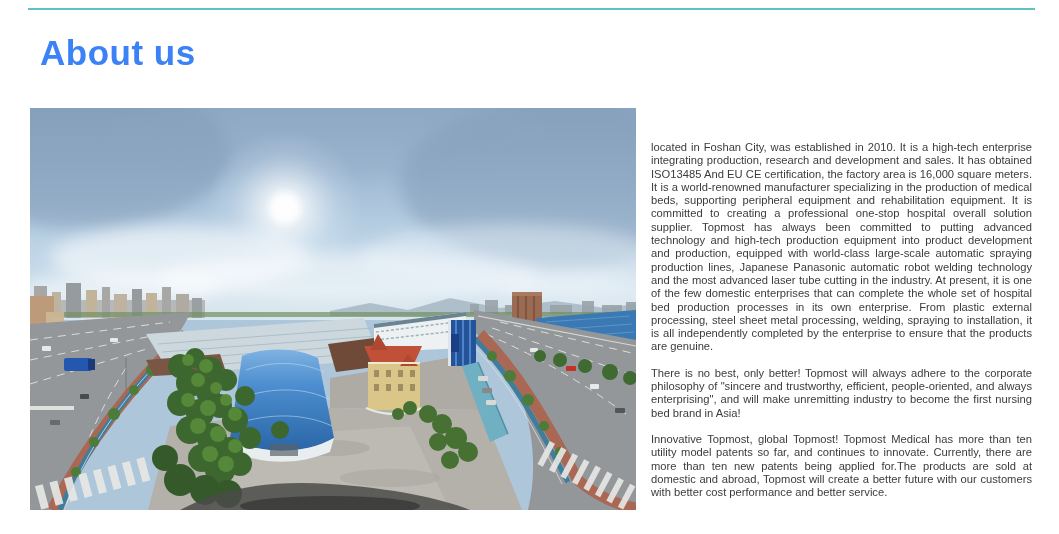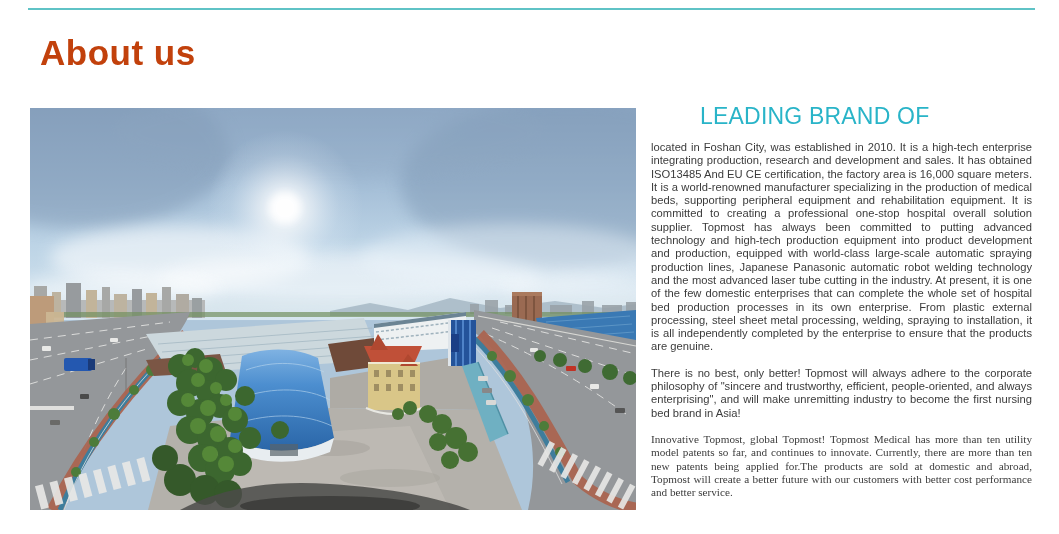--- a/index.html
+++ b/index.html
@@ -7,39 +7,39 @@
     width:1059px;height:534px;overflow:hidden;background:#ffffff;
     font-family:"Liberation Sans", sans-serif;position:relative;
   }
   .page{position:absolute;inset:0;background:#ffffff;}
   .top-rule{
     position:absolute;left:28px;top:8px;width:1007px;height:2px;
     background:#5fc3c6;
   }
   .page-title{
     position:absolute;left:40px;top:34px;margin:0;
-    font-size:35px;line-height:1.1;font-weight:700;color:#c2410c;letter-spacing:.5px;
+    font-size:35px;line-height:1.1;font-weight:700;color:#3b82f6;letter-spacing:.5px;
   }
   .photo{
     position:absolute;left:30px;top:108px;width:606px;height:402px;overflow:hidden;
     background:#aec6da;
   }
   .photo svg{display:block;width:100%;height:100%;}
   .text-col{
     position:absolute;left:651px;top:104px;width:381px;
   }
   .section-title{
     margin:0 0 12px 49px;font-size:23px;line-height:25px;font-weight:400;
     color:#29b4c8;letter-spacing:.2px;
   }
   .text-col p{
     margin:12px 0 13px 0;font-size:11.2px;line-height:13.3px;color:#3b3b3b;
     text-align:justify;
   }
-  .text-col p:last-child{margin-bottom:0;font-family:Liberation Serif, serif;}
+  .text-col p:last-child{margin-bottom:0;}
 </style>
 </head>
 <body>
 
 <div class="page">
 
   <div class="top-rule"></div>
 
   <h1 class="page-title">About us</h1>
 
@@ -323,20 +323,20 @@
           <circle cx="600" cy="270" r="7"></circle>
       </g>
 
       <path d="M150,402 C190,380 240,372 300,376 C360,380 410,390 440,402 Z" fill="#4b4b49" opacity=".85"></path>
       <ellipse cx="300" cy="398" rx="90" ry="10" fill="#3c3c3a" opacity=".9"></ellipse>
     </svg>
   </div>
 
   <div class="text-col">
     <h2 class="section-title">
-      <span>LEADING BRAND OF</span><br>
+      <br>
     </h2>
     <p>located in Foshan City, was established in 2010.  It is a high-tech enterprise integrating production, research and development and sales. It has obtained ISO13485 And EU CE certification, the  factory area is 16,000 square meters. It is a world-renowned manufacturer specializing in the production of medical beds, supporting peripheral equipment and rehabilitation equipment. It is committed to creating a professional one-stop hospital overall solution supplier. Topmost has always been committed to putting advanced technology and high-tech production equipment into product development and production, equipped with world-class large-scale automatic spraying production lines, Japanese Panasonic automatic robot welding technology and the most advanced laser tube cutting in the industry. At present, it is one of the few domestic enterprises that can complete the whole set of hospital bed production processes in its own enterprise. From plastic external processing, steel sheet metal processing, welding, spraying to installation, it is all independently completed by the enterprise to ensure that the products are genuine.</p>
     <p>There is no best, only better! Topmost will always adhere to the corporate philosophy of "sincere and trustworthy, efficient, people-oriented, and always enterprising", and will make unremitting industry to become the first nursing bed brand in Asia!</p>
     <p>Innovative Topmost, global Topmost! Topmost Medical has more than ten utility model patents so far, and continues to innovate. Currently, there are more than ten new patents being applied for.The products are sold at domestic  and abroad, Topmost will create a better future with our customers with better cost performance and better service.</p>
   </div>
 
 </div>
 
 </body></html>

